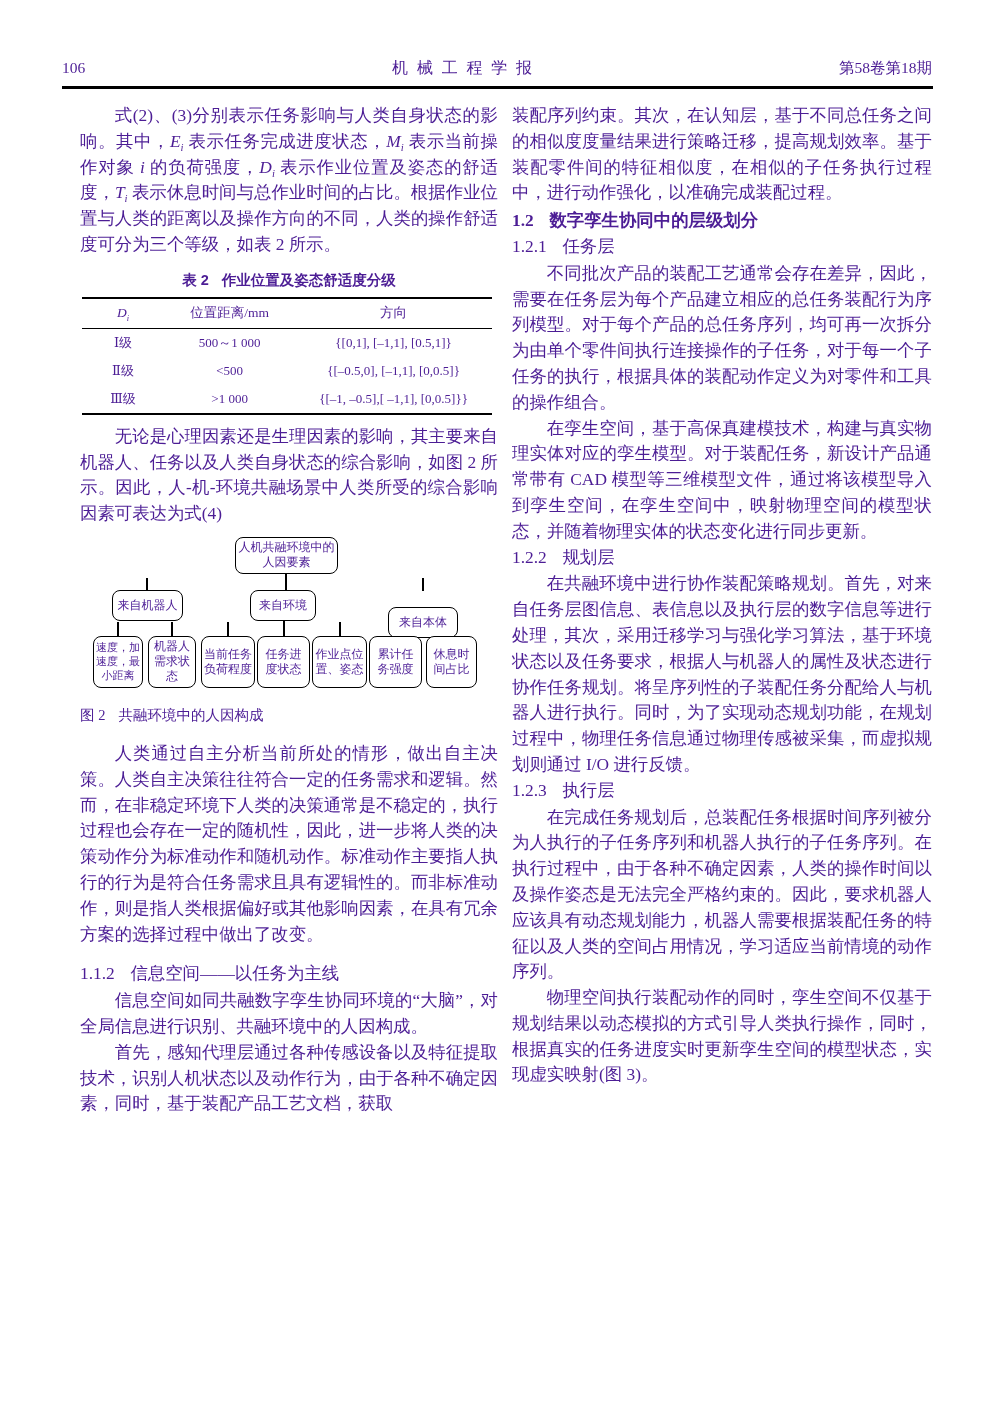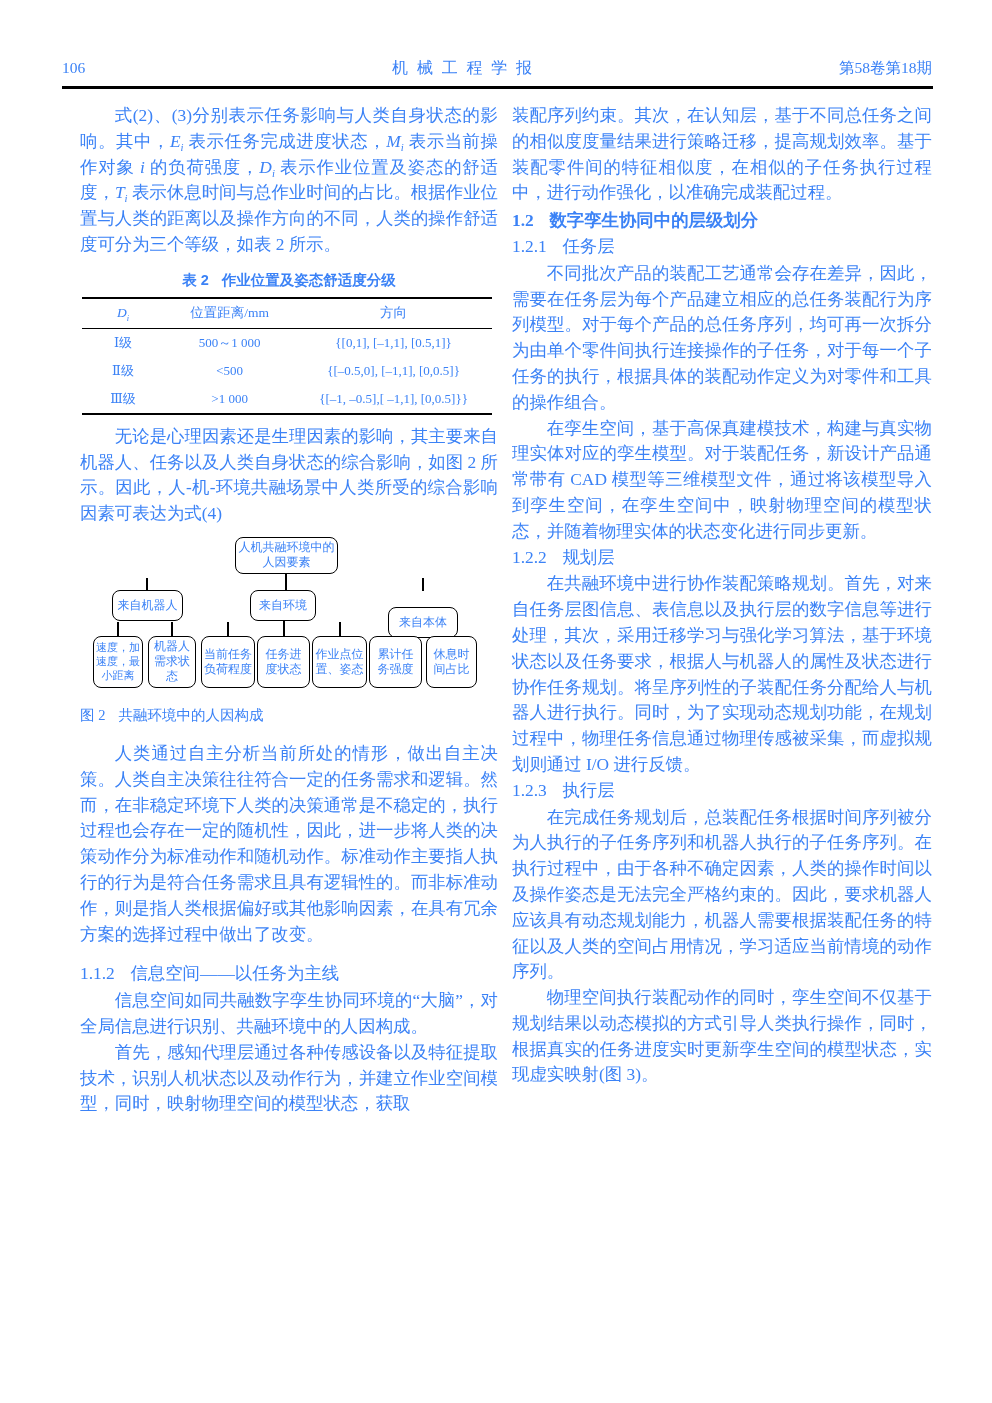--- a/index.html
+++ b/index.html
@@ -1,18 +1,18 @@
 <!DOCTYPE html>
 <html><head>
 <meta charset="utf-8">
 <style>
   html,body{margin:0;padding:0;background:#ffffff;}
   .page{
     position:relative;width:992px;height:1403px;background:#ffffff;overflow:hidden;
-    font-family:"Liberation Serif","DejaVu Serif",serif;color:#3b82f6;
+    font-family:"Liberation Serif","DejaVu Serif",serif;color:#4c1d95;
   }
   
   .pg-header{
     position:absolute;left:62px;top:58px;width:870px;
     display:flex;justify-content:space-between;align-items:baseline;
     font-size:15.5px;
   }
   .pg-header .journal{letter-spacing:0.55em;text-indent:0.55em;font-size:16px;}
   .header-rule{position:absolute;left:62px;top:86px;width:871px;height:2.5px;background:#000;}
   
@@ -133,21 +133,21 @@
       <span class="cap-label">图 2</span><span class="cap-title">共融环境中的人因构成</span>
     </div>
 
     <p class="indent" style="margin-top:15px">人类通过自主分析当前所处的情形，做出自主决策。人类自主决策往往符合一定的任务需求和逻辑。然而，在非稳定环境下人类的决策通常是不稳定的，执行过程也会存在一定的随机性，因此，进一步将人类的决策动作分为标准动作和随机动作。标准动作主要指人执行的行为是符合任务需求且具有逻辑性的。而非标准动作，则是指人类根据偏好或其他影响因素，在具有冗余方案的选择过程中做出了改变。</p>
 
     <h3 class="h3" style="margin-top:14px">
       <span class="hnum">1.1.2</span><span>信息空间——以任务为主线</span>
     </h3>
 
     <p class="indent sp-above">信息空间如同共融数字孪生协同环境的“大脑”，对全局信息进行识别、共融环境中的人因构成。</p>
-    <p class="indent">首先，感知代理层通过各种传感设备以及特征提取技术，识别人机状态以及动作行为，并建立作业空间模型，同时，映射物理空间的模型状态，获取</p>
+    <p class="indent">首先，感知代理层通过各种传感设备以及特征提取技术，识别人机状态以及动作行为，由于各种不确定因素，同时，基于装配产品工艺文档，获取</p>
   </section>
 
   <section class="col col-right">
 
     <p>装配序列约束。其次，在认知层，基于不同总任务之间的相似度度量结果进行策略迁移，提高规划效率。基于装配零件间的特征相似度，在相似的子任务执行过程中，进行动作强化，以准确完成装配过程。</p>
 
     <h2 class="h2">
       <span class="hnum">1.2</span><span class="htitle">数字孪生协同中的层级划分</span>
     </h2>
 

